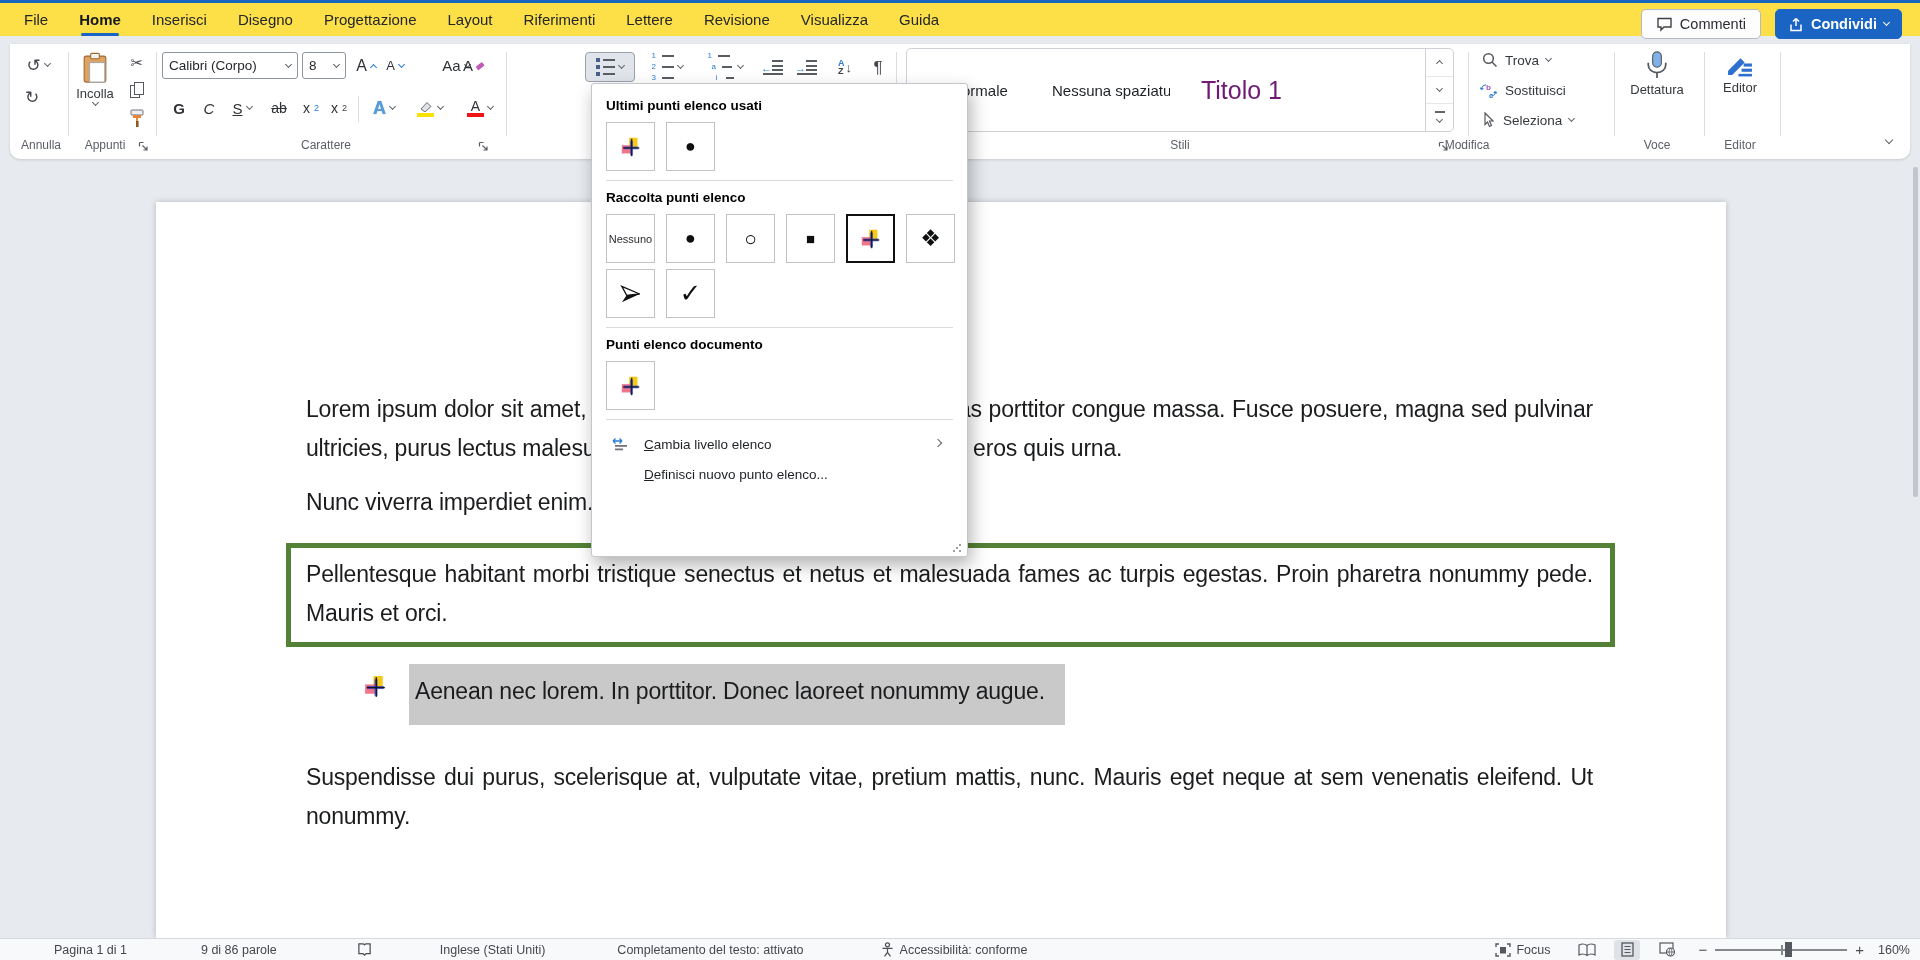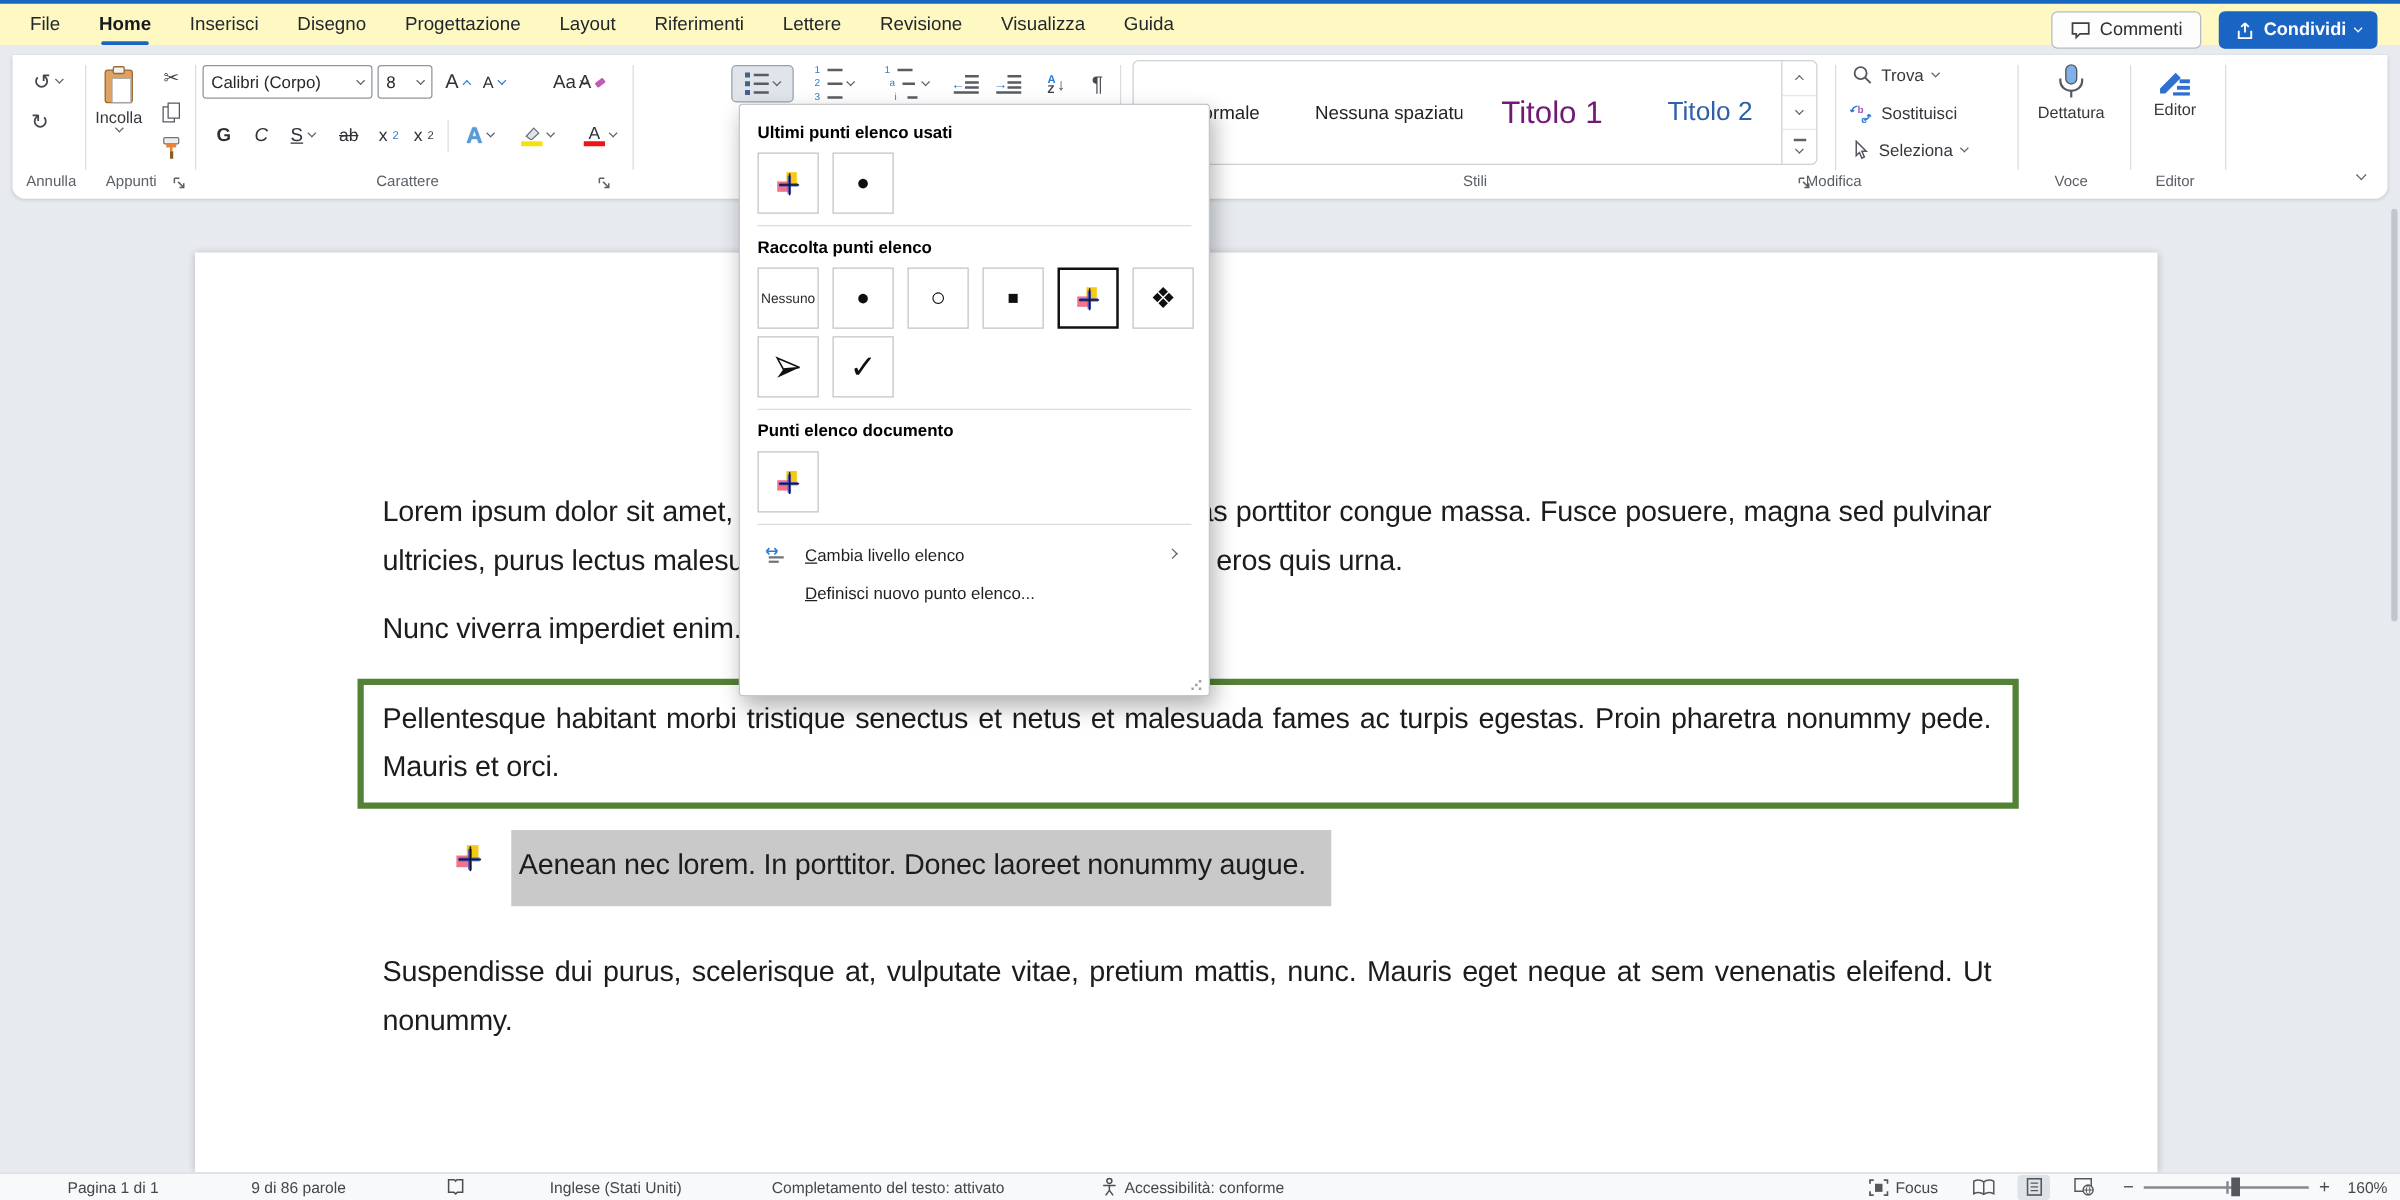--- a/index.html
+++ b/index.html
@@ -2,21 +2,21 @@
 <html><head>
 <meta charset="utf-8">
 <style>
   * { margin:0; padding:0; box-sizing:border-box; }
   html,body { width:1920px; height:960px; overflow:hidden;
     font-family:"Liberation Sans","DejaVu Sans",sans-serif; }
   .app { position:relative; width:1920px; height:960px; background:#e7eaef; }
 
   
   .menubar { position:absolute; top:0; left:0; width:1920px; height:36px;
-    background:#fef9c3; border-top:3px solid #1767c0; display:flex; align-items:center; }
+    background:#fde047; border-top:3px solid #1767c0; display:flex; align-items:center; }
   .tabs { display:flex; align-items:center; padding-left:24px; gap:31px; height:100%; }
   .tab { font-size:15px; color:#23262b; position:relative; height:100%;
     display:flex; align-items:center; cursor:default; white-space:nowrap; }
   .tab.active { font-weight:700; color:#17191c; }
   .tab.active::after { content:""; position:absolute; left:2px; right:2px; bottom:0;
     height:3px; background:#1a64c4; border-radius:2px; }
   .mb-right { position:absolute; right:18px; top:6px; display:flex; gap:14px; }
   .btn-comments { display:flex; align-items:center; gap:7px; height:30px; padding:0 14px;
     background:#fdfdfe; border:1px solid #b6bac0; border-radius:5px; font-size:14.5px; color:#2a2d31; }
   .btn-share { display:flex; align-items:center; gap:7px; height:30px; padding:0 12px;
@@ -350,21 +350,20 @@
     </div>
     <div class="rbtn" style="left:856px;top:10px;width:24px;height:26px">
       <span class="glyph">¶</span>
     </div>
     <div class="vdiv" style="left:886px"></div>
 
     <div class="gallery">
       <div class="style-item" style="left:10px;width:125px;font-size:15px">Normale</div>
       <div class="style-item" style="left:145px;width:118px;font-size:15px;white-space:nowrap;justify-content:flex-start">Nessuna spaziatu</div>
       <div class="style-item" style="left:272px;width:125px;font-size:25px;color:#701a75">Titolo 1</div>
-      <div class="style-item" style="left:402px;width:118px;font-size:21px;color:#2e61a8">Titolo 2</div>
       <div class="gal-scroll">
         <div>
               <span class="cv sm up"></span>
             </div>
         <div>
               <span class="cv sm"></span>
             </div>
         <div style="position:relative">
               <span class="gal-more-bar"></span>
               <span class="cv sm" style="margin-top:4px"></span>

